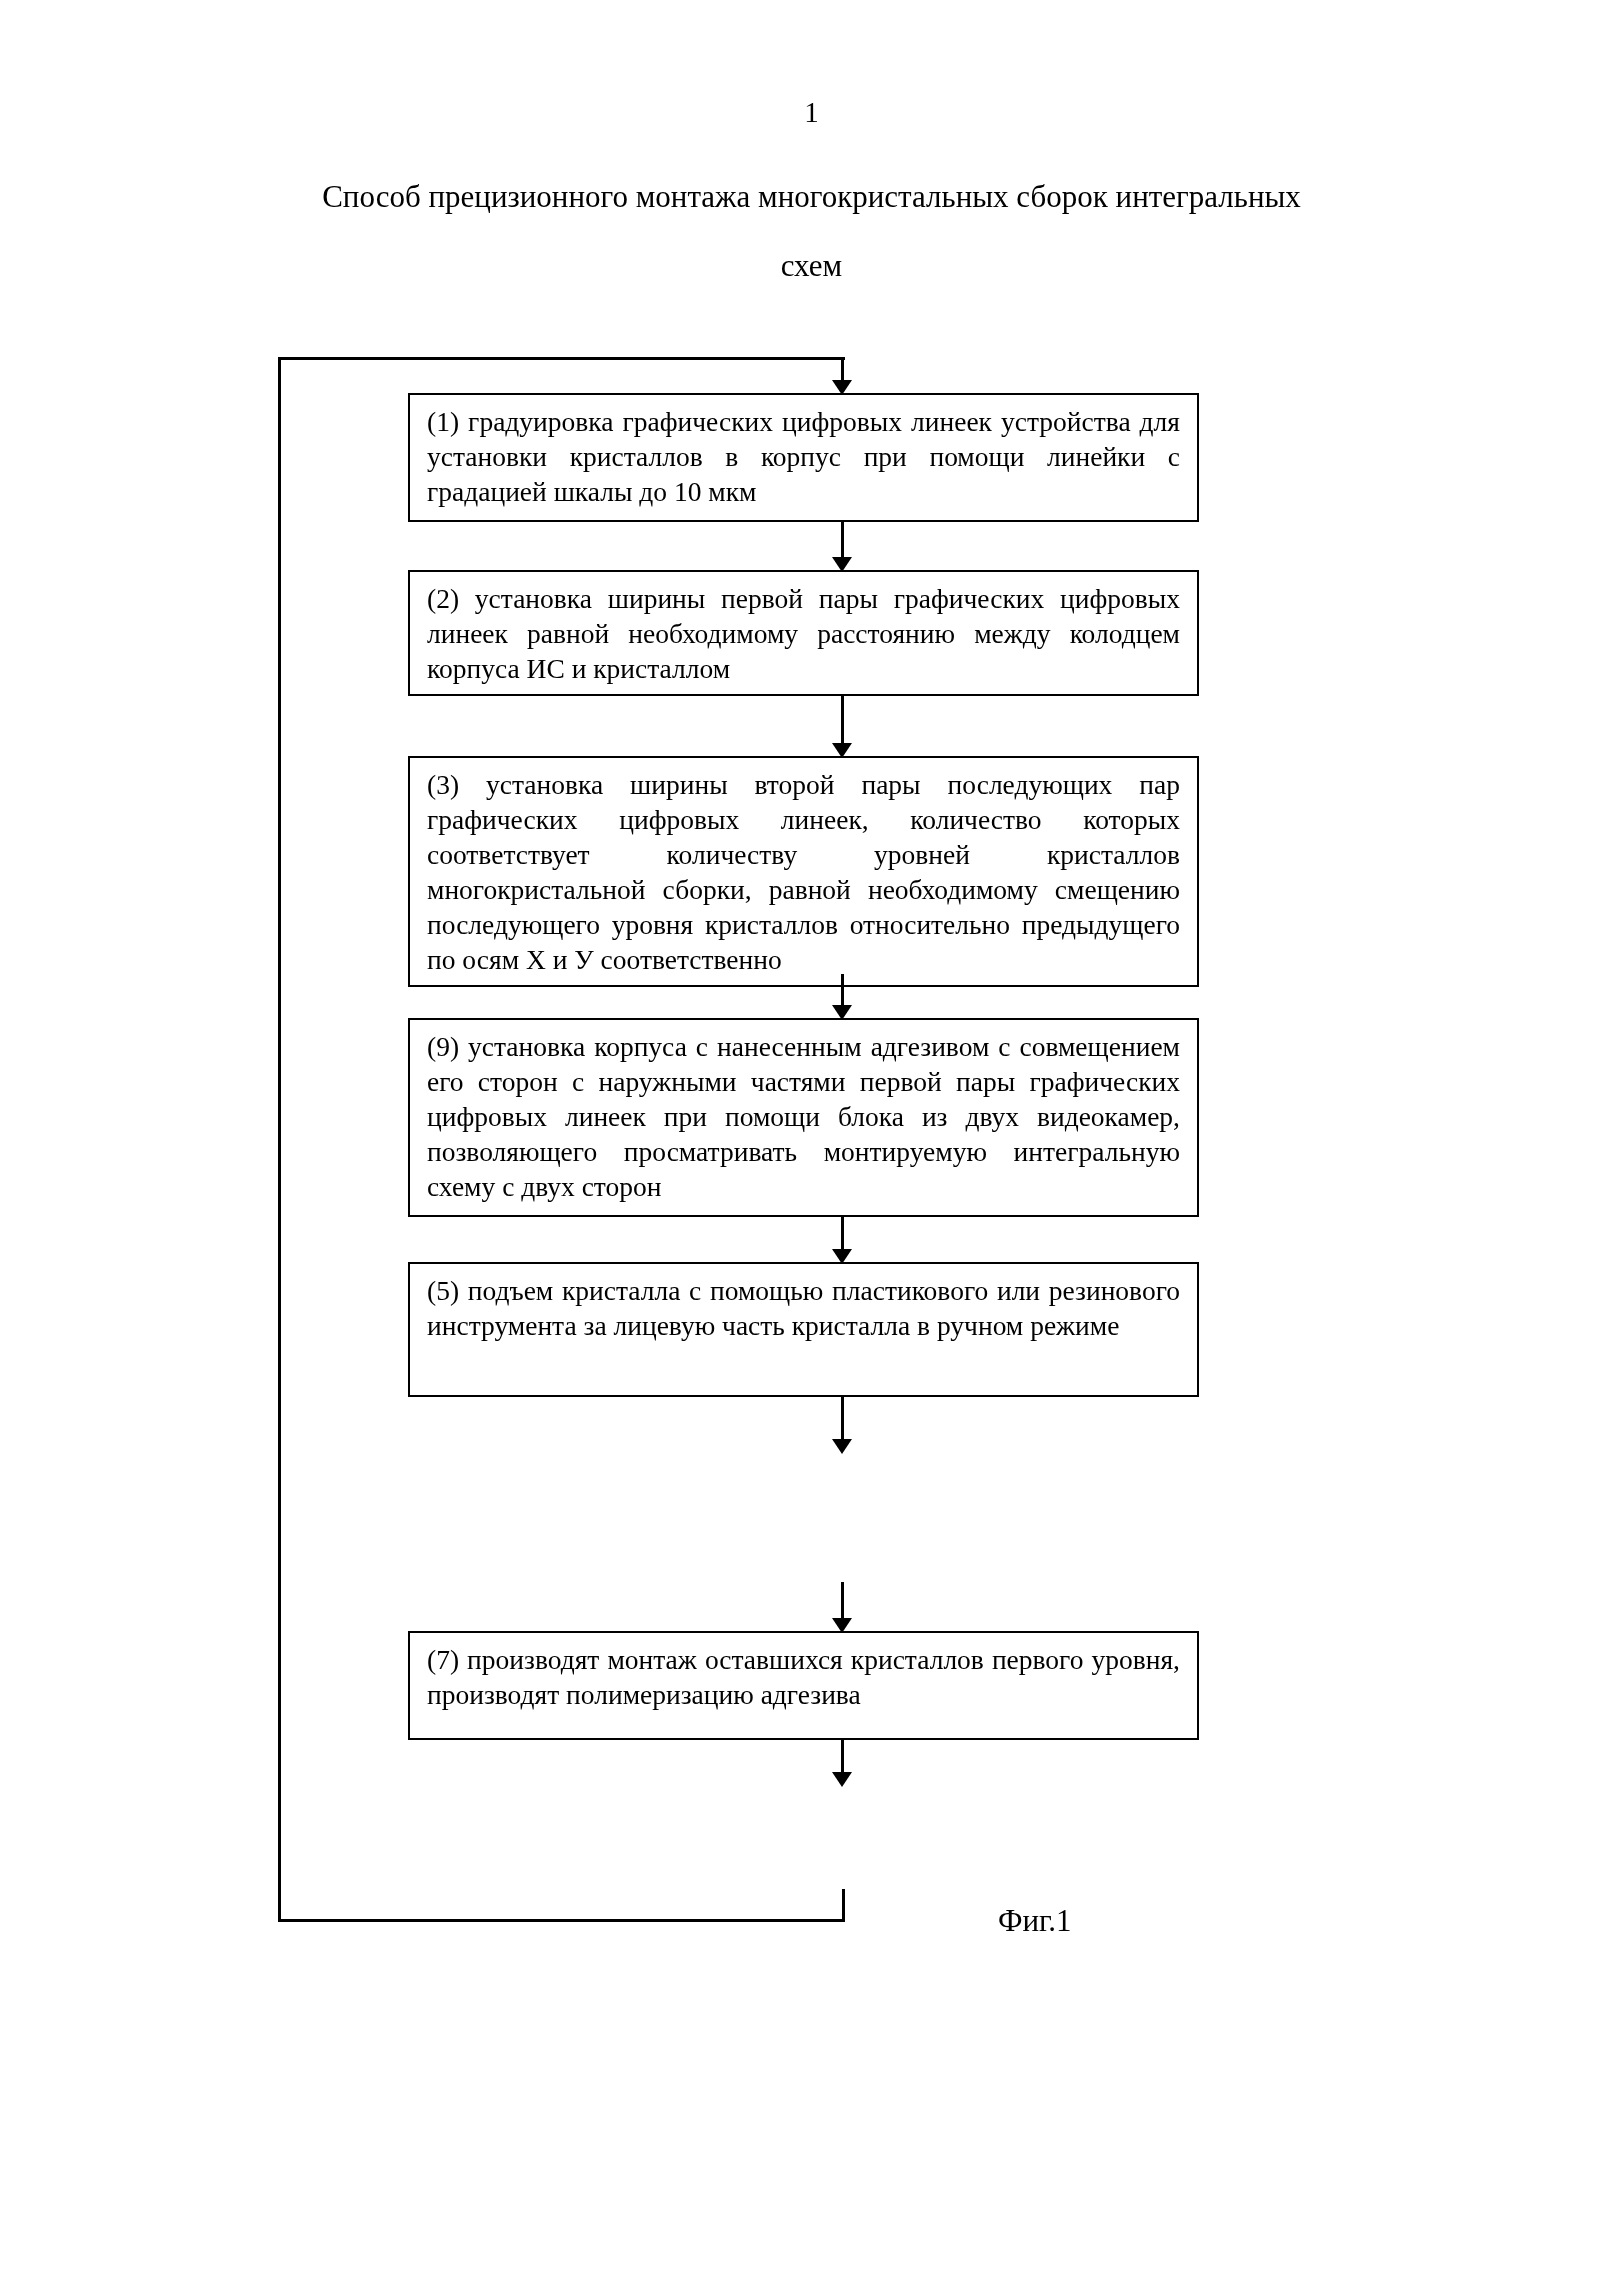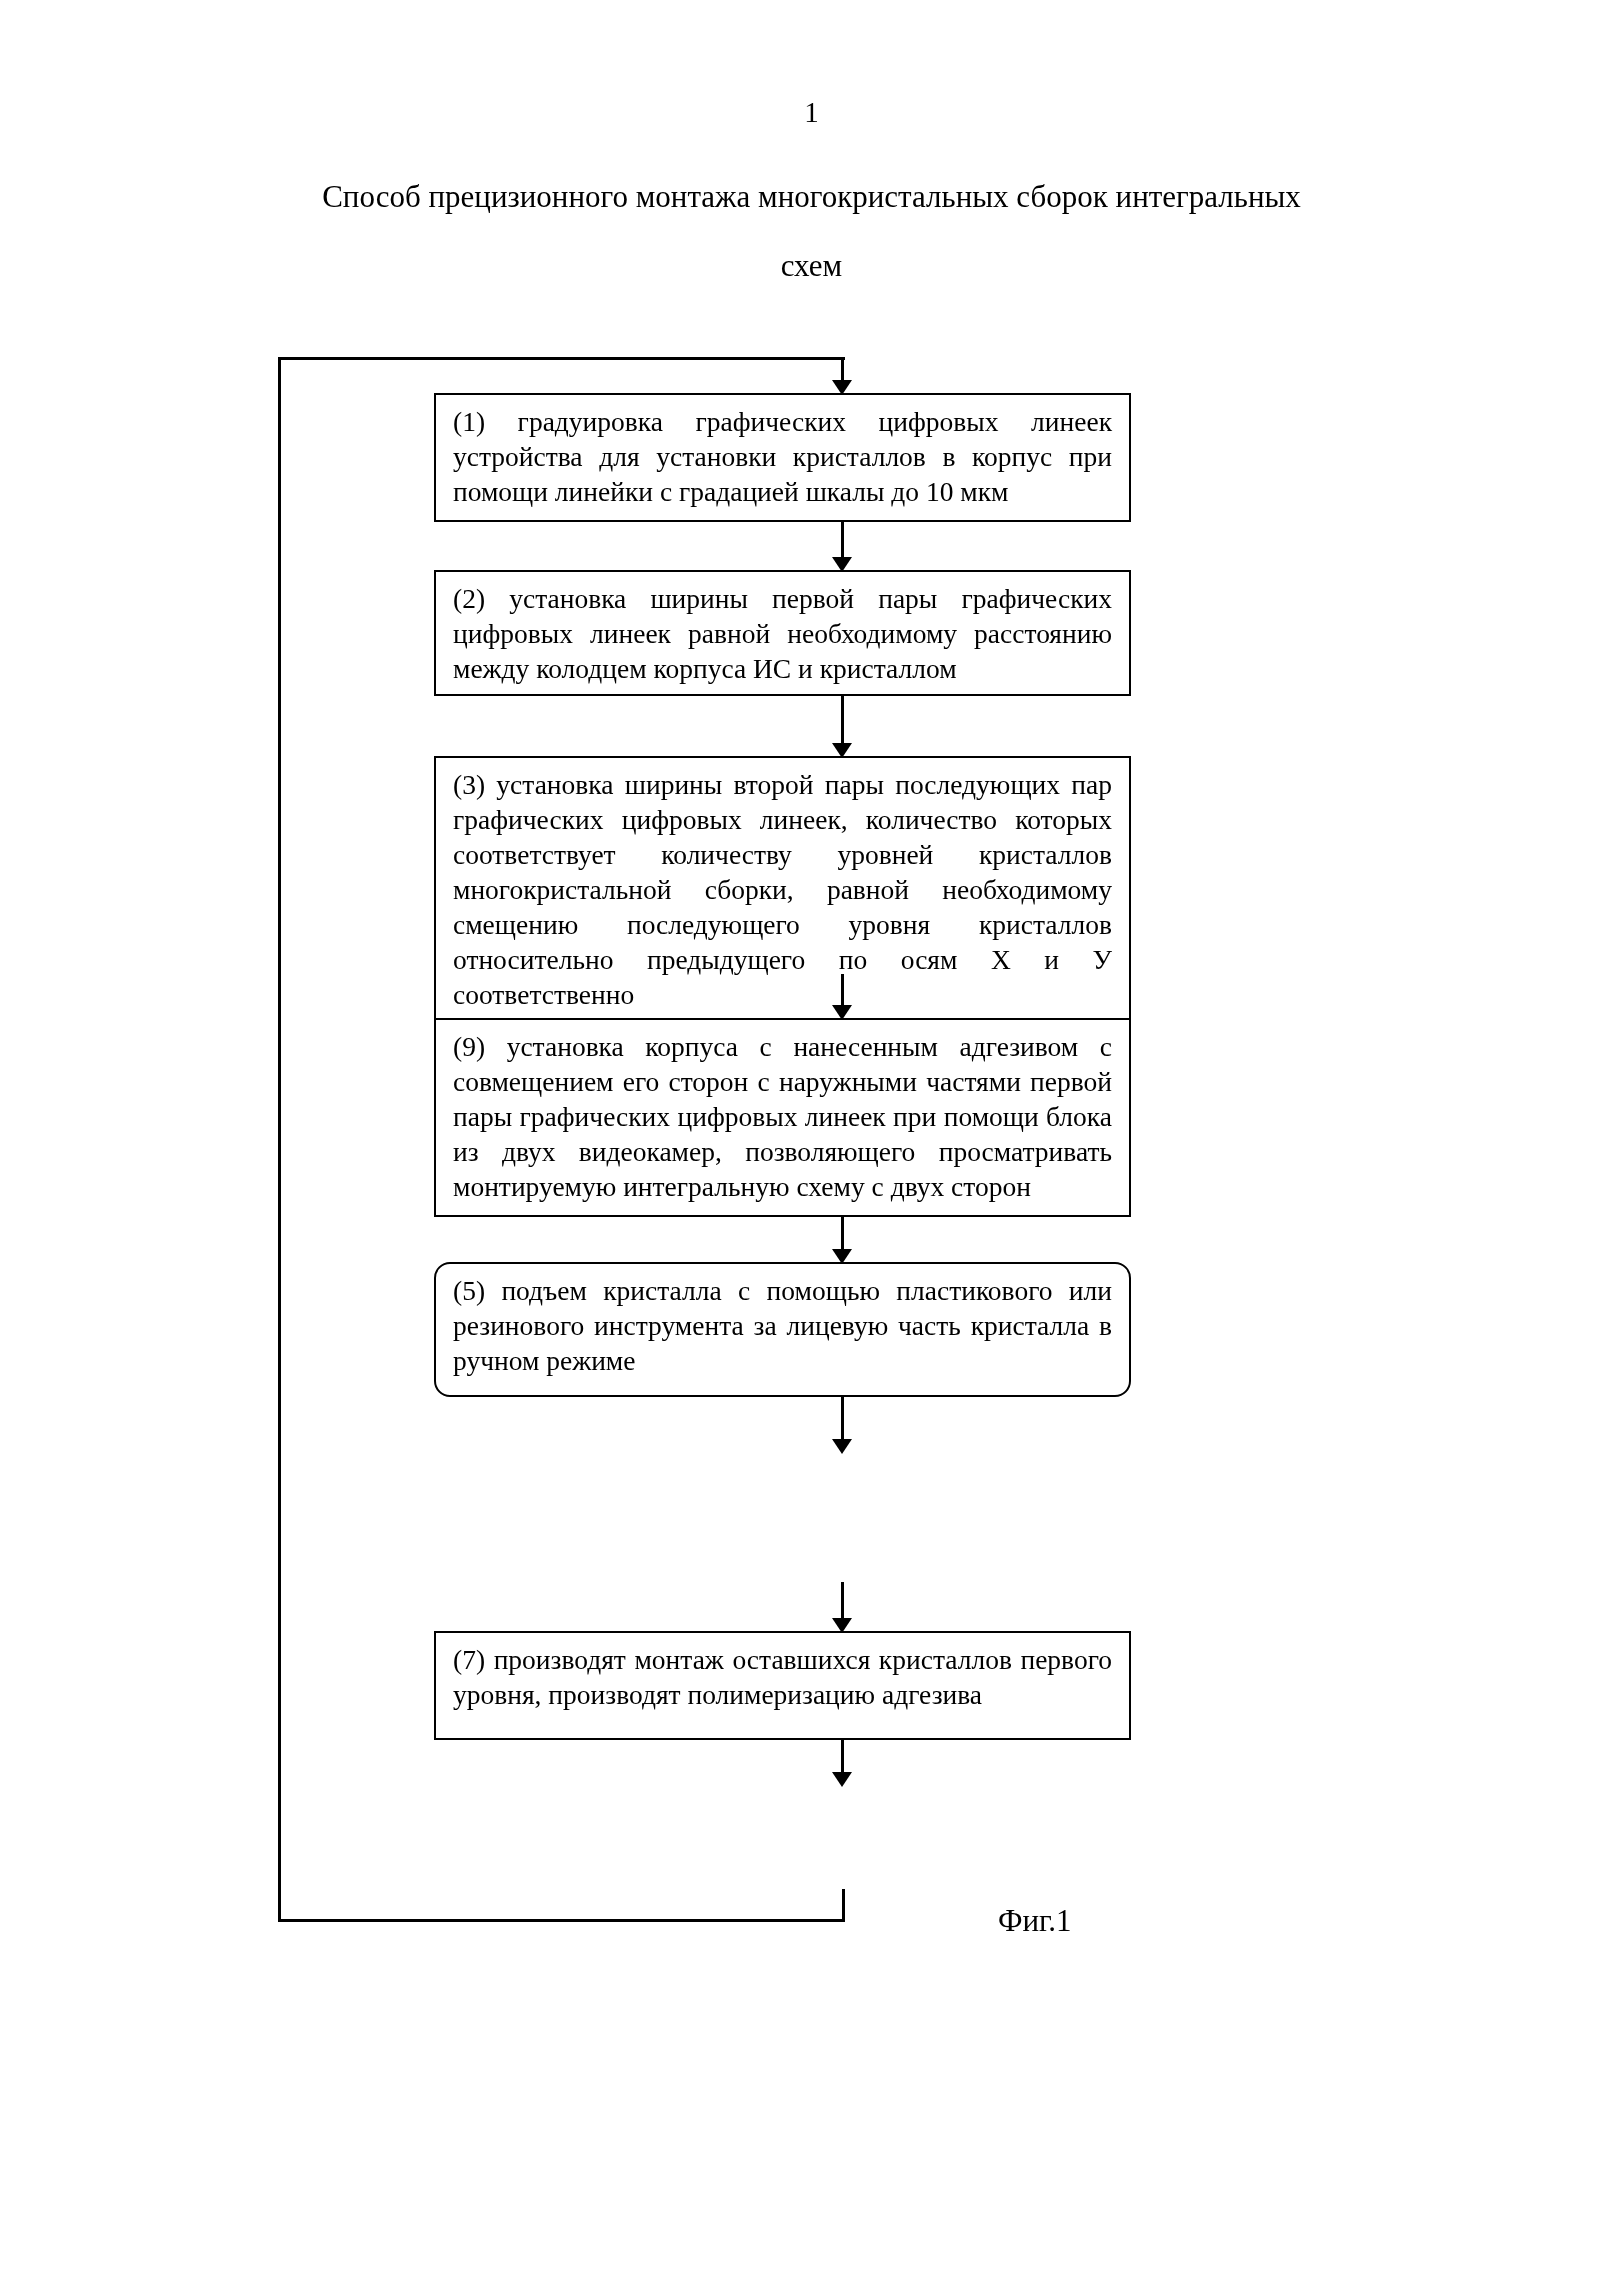--- a/index.html
+++ b/index.html
@@ -35,35 +35,35 @@
   .title .t-line { line-height: 38px; }
   .title .t2 { margin-top: 31px; }
   .loop-label {
     position: absolute;
     top: 298px;
     left: 265px;
     font-size: 27.5px;
   }
   .step {
     position: absolute;
-    left: 434px;
-    width: 697px;
+    left: 408px;
+    width: 791px;
     box-sizing: border-box;
     border: 2px solid #000000;
     padding: 8.5px 17px;
     font-size: 27.5px;
     line-height: 35px;
     text-align: justify;
     background: #ffffff;
   }
   #step1 { top: 393px;  min-height: 129px; }
   #step2 { top: 570px;  min-height: 126px; }
   #step3 { top: 756px; min-height: 219px; }
   #step4 { top: 1018px; min-height: 199px; }
-  #step5 { top: 1262px; min-height: 135px; border-radius: 16px; }
+  #step5 { top: 1262px; min-height: 135px; }
   #step6 { top: 1451px; min-height: 132px; }
   #step7 { top: 1631px; min-height: 109px; }
   #step8 { top: 1785px; min-height: 103px; }
 
   .vline, .hline {
     position: absolute;
     background: #000000;
   }
   .arrow {
     position: absolute;

